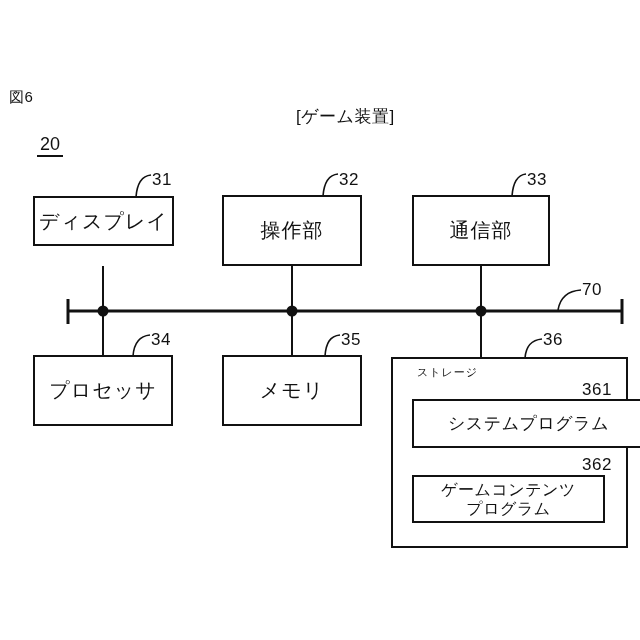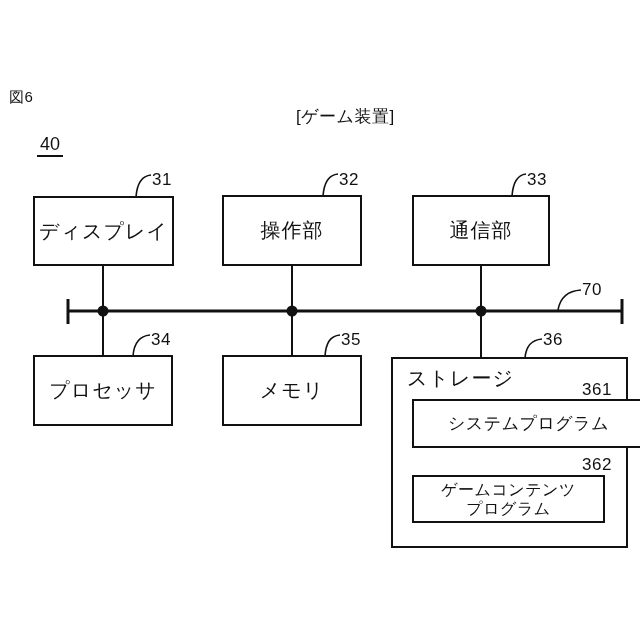--- a/index.html
+++ b/index.html
@@ -51,34 +51,34 @@
     border: 2px solid #111111;
     background: #ffffff;
     display: flex;
     align-items: center;
     justify-content: center;
     text-align: center;
     box-sizing: border-box;
     font-size: 20px;
     letter-spacing: 1px;
   }
-  .block-display        { left: 33px;  top: 196px; width: 141px; height: 70px; }
+  .block-display        { left: 33px;  top: 196px; width: 141px; height: 50px; }
   .block-operation      { left: 222px; top: 195px; width: 140px; height: 71px; }
   .block-communication  { left: 412px; top: 195px; width: 138px; height: 71px; }
   .block-processor      { left: 33px;  top: 355px; width: 140px; height: 71px; }
   .block-memory         { left: 222px; top: 355px; width: 140px; height: 71px; }
   .block-storage {
     left: 391px; top: 357px; width: 237px; height: 191px;
     display: block;
   }
   .storage-title {
     position: absolute;
-    left: 14px;
+    left: 24px;
     top: 6px;
-    font-size: 20px;
+    font-size: 11px;
     letter-spacing: 1px;
     font-family: Liberation Mono, monospace;
   }
   .block-inner {
     position: absolute;
     border: 2px solid #111111;
     background: #ffffff;
     display: flex;
     flex-direction: column;
     align-items: center;
@@ -137,21 +137,21 @@
     <path d="M512,196 C513,183 517,175 526,174" fill="none" stroke="#111111" stroke-width="1.6"></path>
     <path d="M133,356 C134,343 139,336 150,335" fill="none" stroke="#111111" stroke-width="1.6"></path>
     <path d="M325,356 C326,343 330,336 340,335" fill="none" stroke="#111111" stroke-width="1.6"></path>
     <path d="M525,358 C526,346 531,340 542,339" fill="none" stroke="#111111" stroke-width="1.6"></path>
     <path d="M558,310 C560,298 567,291 581,290" fill="none" stroke="#111111" stroke-width="1.6"></path>
     <path d="M565,400 C566,392 571,388 581,388" fill="none" stroke="#111111" stroke-width="1.6"></path>
     <path d="M565,475 C566,467 571,463 581,463" fill="none" stroke="#111111" stroke-width="1.6"></path>
   </svg>
 
   <div class="fig-label">図6</div>
-  <div class="overall-ref">40</div>
+  <div class="overall-ref">20</div>
   <div class="diagram-title">[ゲーム装置]</div>
 
   <div class="block block-display">
     <span>ディスプレイ</span>
   </div>
   <div class="block block-operation">
     <span>操作部</span>
   </div>
   <div class="block block-communication">
     <span>通信部</span>

